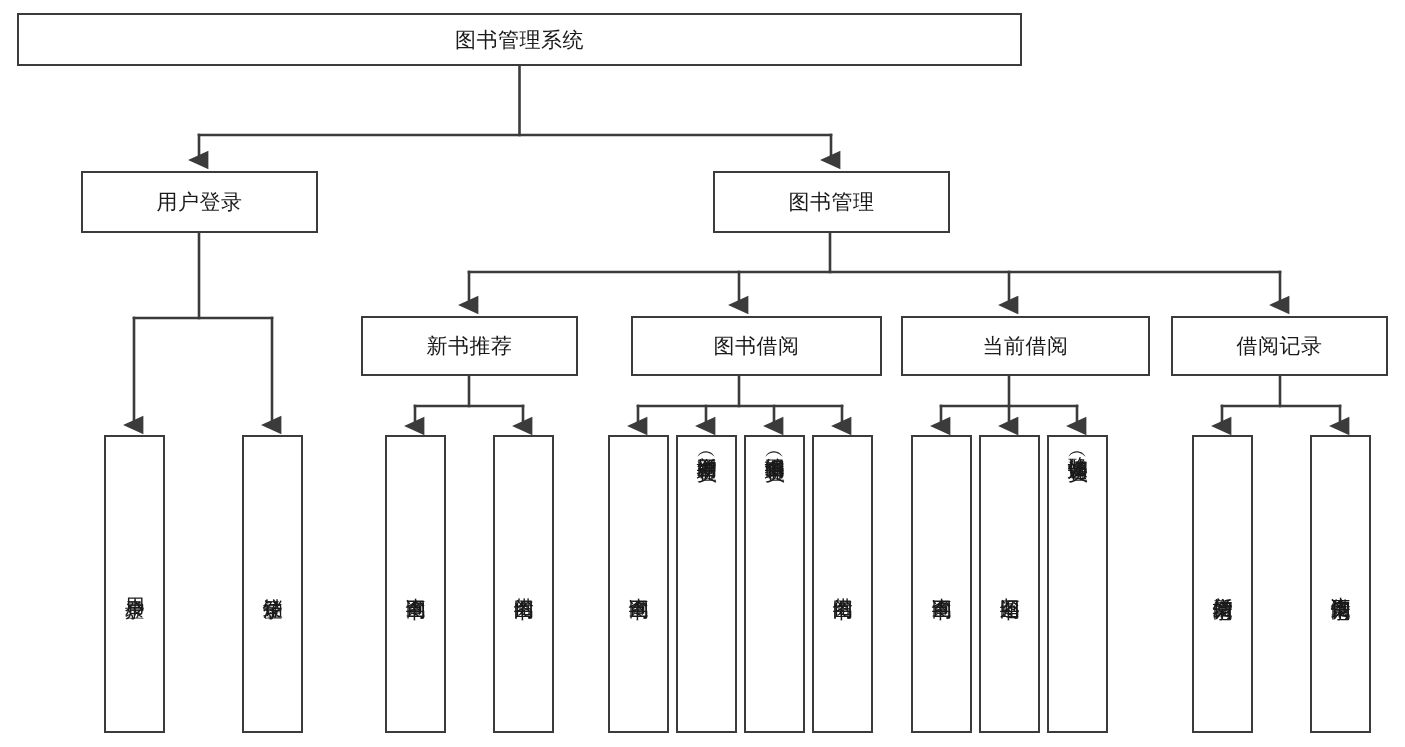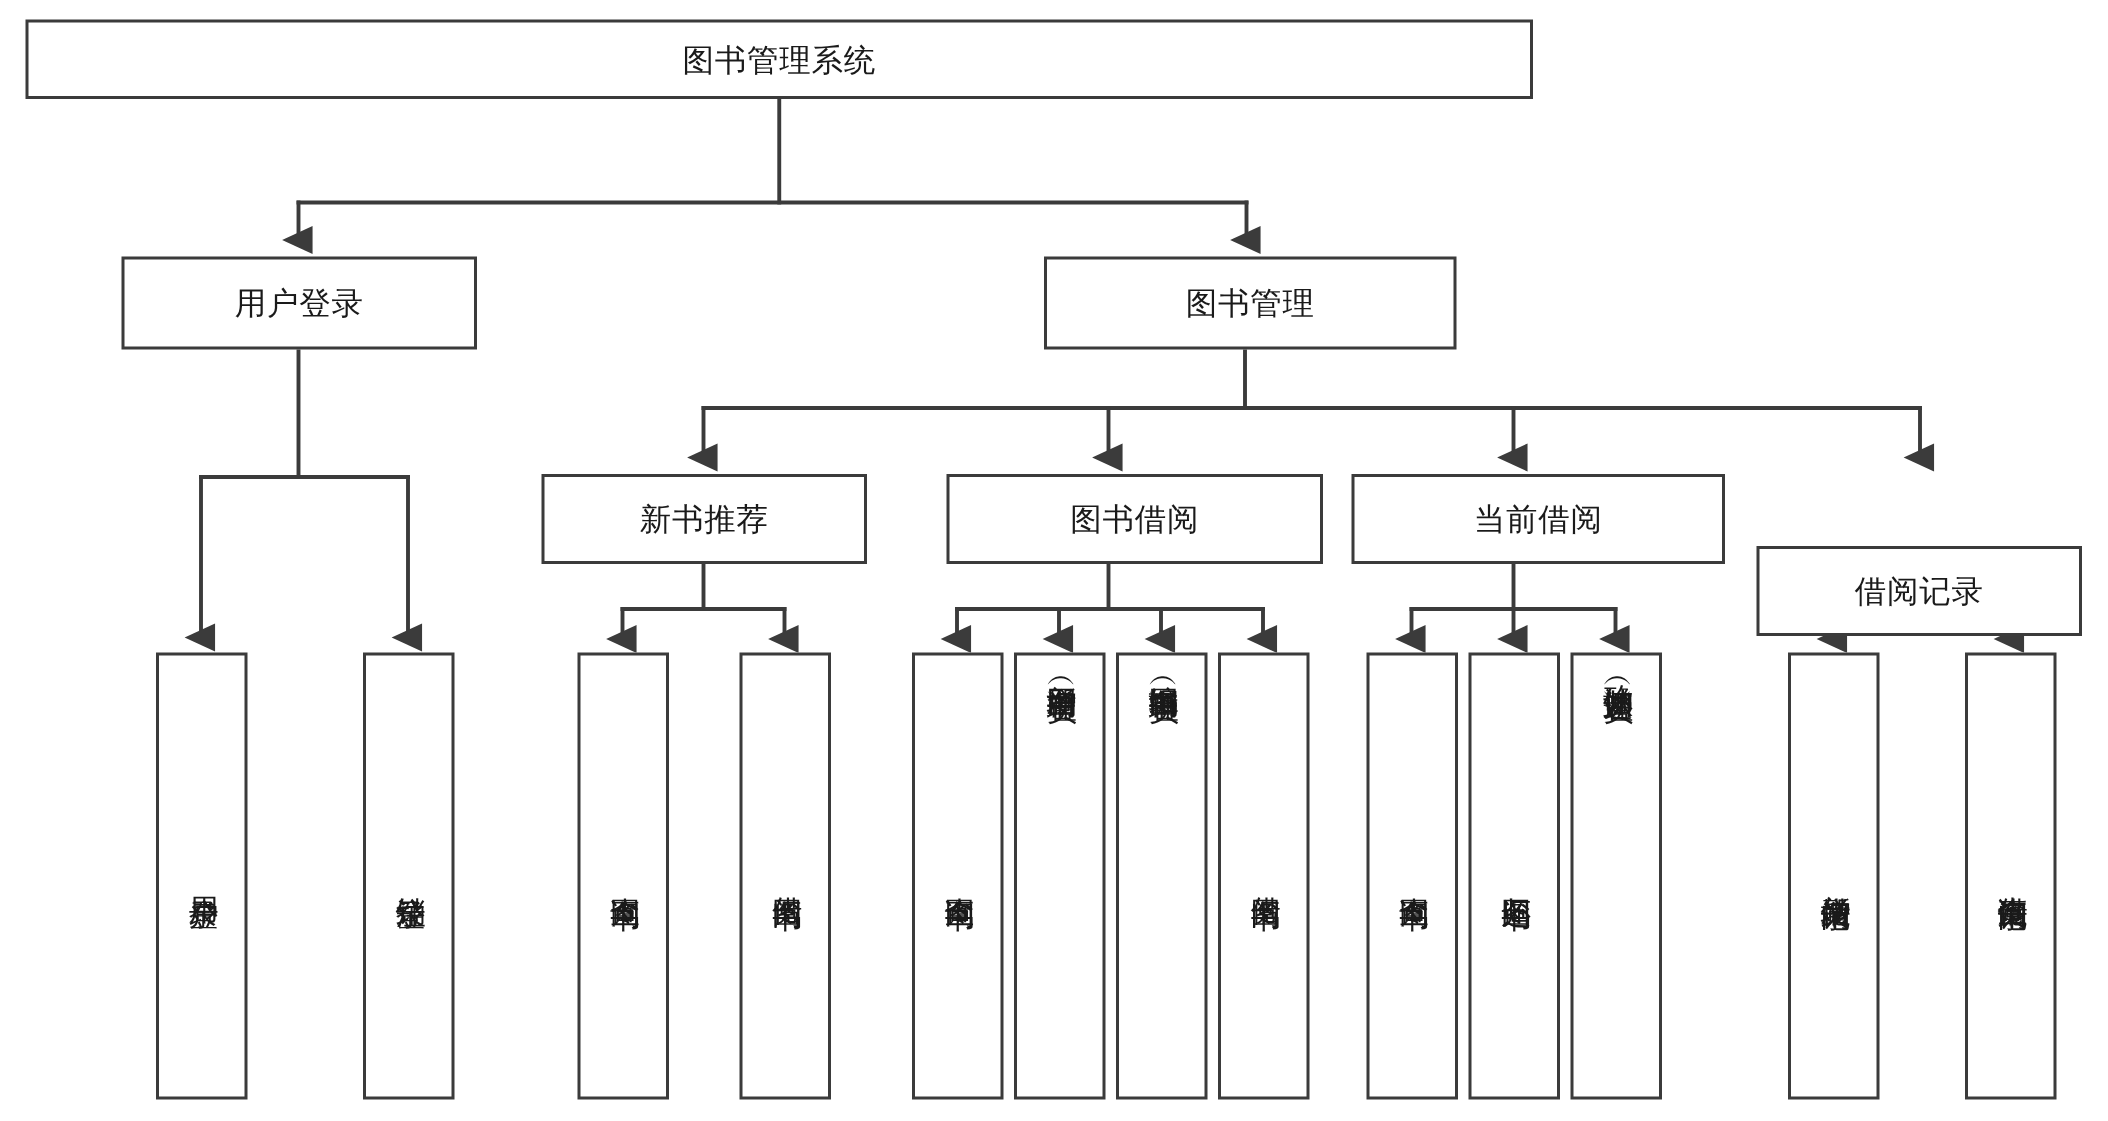--- a/index.html
+++ b/index.html
@@ -132,37 +132,37 @@
   </svg>
 
   <div class="node h" style="left:17px; top:13px; width:1005px; height:53px;">
     <span>图书管理系统</span>
   </div>
 
   <div class="node h" style="left:81px; top:171px; width:237px; height:62px;">
     <span>用户登录</span>
   </div>
 
-  <div class="node h" style="left:696px; top:171px; width:275px; height:62px;">
+  <div class="node h" style="left:713px; top:171px; width:237px; height:62px;">
     <span>图书管理</span>
   </div>
 
   <div class="node h" style="left:361px; top:316px; width:217px; height:60px;">
     <span>新书推荐</span>
   </div>
 
   <div class="node h" style="left:631px; top:316px; width:251px; height:60px;">
     <span>图书借阅</span>
   </div>
 
   <div class="node h" style="left:901px; top:316px; width:249px; height:60px;">
     <span>当前借阅</span>
   </div>
 
-  <div class="node h" style="left:1171px; top:316px; width:217px; height:60px;margin-top:48px;">
+  <div class="node h" style="left:1171px; top:316px; width:217px; height:60px;">
     <span>借阅记录</span>
   </div>
 
   <div class="node v" style="left:104px; top:435px; width:61px; height:298px;">
     <div class="vwrap">
       <span class="vtext">用户登录</span>
     </div>
   </div>
 
   <div class="node v" style="left:242px; top:435px; width:61px; height:298px;">

